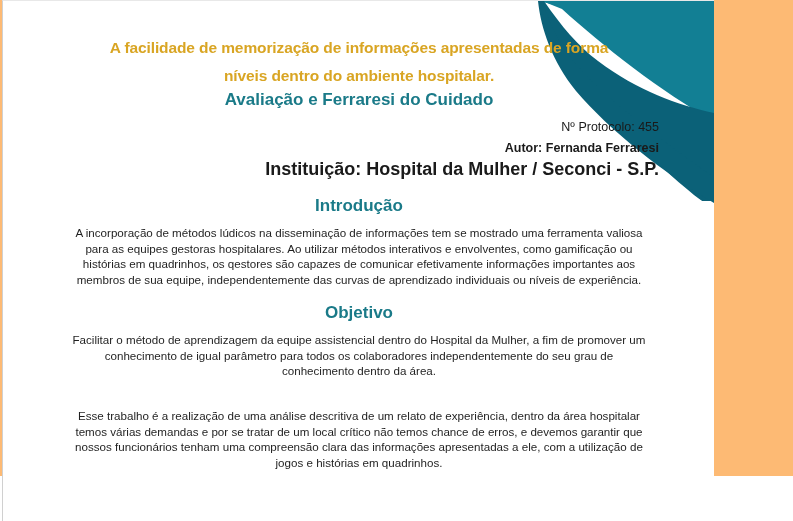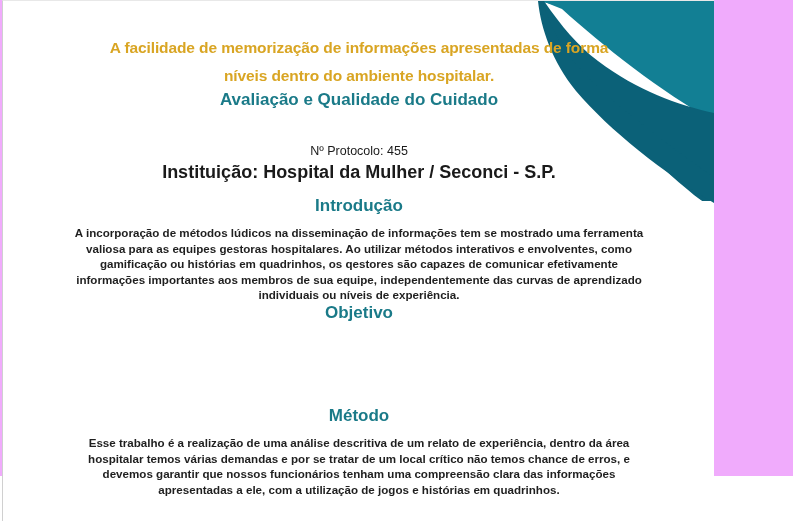--- a/index.html
+++ b/index.html
@@ -12,21 +12,21 @@
     width: 793px;
     height: 521px;
     overflow: hidden;
     font-family: "Liberation Sans", sans-serif;
   }
 
   #poster-root {
     position: relative;
     width: 793px;
     height: 476px;
-    background: #f0abfc;
+    background: #fdba74;
     box-sizing: border-box;
   }
 
   
   #slide-frame {
     position: absolute;
     left: 2px;
     top: 0px;
     width: 712px;
     height: 521px;
@@ -83,23 +83,22 @@
     font-size: 17px;
     font-weight: bold;
     line-height: 22px;
   }
 
   .meta {
     position: absolute;
     left: 56px;
     top: 116px;
     width: 600px;
-    text-align: center;
+    text-align: right;
     color: #1a1a1a;
-    margin-top: 24px;
   }
   .meta-line {
     line-height: 21px;
   }
   .meta-protocolo {
     font-size: 12.5px;
     font-weight: normal;
   }
   .meta-autor {
     font-size: 12.5px;
@@ -120,21 +119,21 @@
     color: #1A7A88;
     font-size: 17px;
     font-weight: bold;
     line-height: 24px;
     margin: 0 0 7px 0;
     text-align: center;
   }
   .section-body {
     color: #1f1f1f;
     font-size: 11.6px;
-    font-weight: bold;
+    font-weight: normal;
     line-height: 15.5px;
     text-align: center;
     margin: 4px auto;
     width: 578px;
   }
 
   #section-introducao { top: 193px; }
   #section-objetivo   { top: 300px; }
   #section-metodo     { top: 403px; }
 </style>
@@ -175,36 +174,37 @@
       </svg>
     </div>
 
     <div class="content">
 
       <div class="title-main">
         <div>A facilidade de memorização de informações apresentadas de forma</div>
         <div>níveis dentro do ambiente hospitalar.</div>
       </div>
 
-      <div class="title-sub">Avaliação e Qualidade do Cuidado</div>
+      <div class="title-sub">Avaliação e Ferraresi do Cuidado</div>
 
       <div class="meta">
         <div class="meta-line meta-protocolo">Nº Protocolo:  455</div>
+        <div class="meta-line meta-autor">Autor: Fernanda Ferraresi</div>
         <div class="meta-line meta-instituicao">Instituição: Hospital da Mulher / Seconci - S.P.</div>
       </div>
 
       <div class="section" id="section-introducao">
         <div class="section-heading">Introdução</div>
         <p class="section-body">A incorporação de métodos lúdicos na disseminação de informações tem se mostrado uma ferramenta valiosa para as equipes gestoras hospitalares. Ao utilizar métodos interativos e envolventes, como gamificação ou histórias em quadrinhos, os qestores são capazes de comunicar efetivamente informações importantes aos membros de sua equipe, independentemente das curvas de aprendizado individuais ou níveis de experiência.</p>
       </div>
 
       <div class="section" id="section-objetivo">
         <div class="section-heading">Objetivo</div>
+        <p class="section-body">Facilitar o método de aprendizagem da equipe assistencial dentro do Hospital da Mulher, a fim de promover um conhecimento de igual parâmetro para todos os colaboradores independentemente do seu grau de conhecimento dentro da área.</p>
       </div>
 
       <div class="section" id="section-metodo">
-        <div class="section-heading">Método</div>
         <p class="section-body">Esse trabalho é a realização de uma análise descritiva de um relato de experiência, dentro da área hospitalar temos várias demandas e por se tratar de um local crítico não temos chance de erros, e devemos garantir que nossos funcionários tenham uma compreensão clara das informações apresentadas a ele, com a utilização de jogos e histórias em quadrinhos.</p>
       </div>
 
     </div>
   </div>
 </div>
 
 </body></html>

